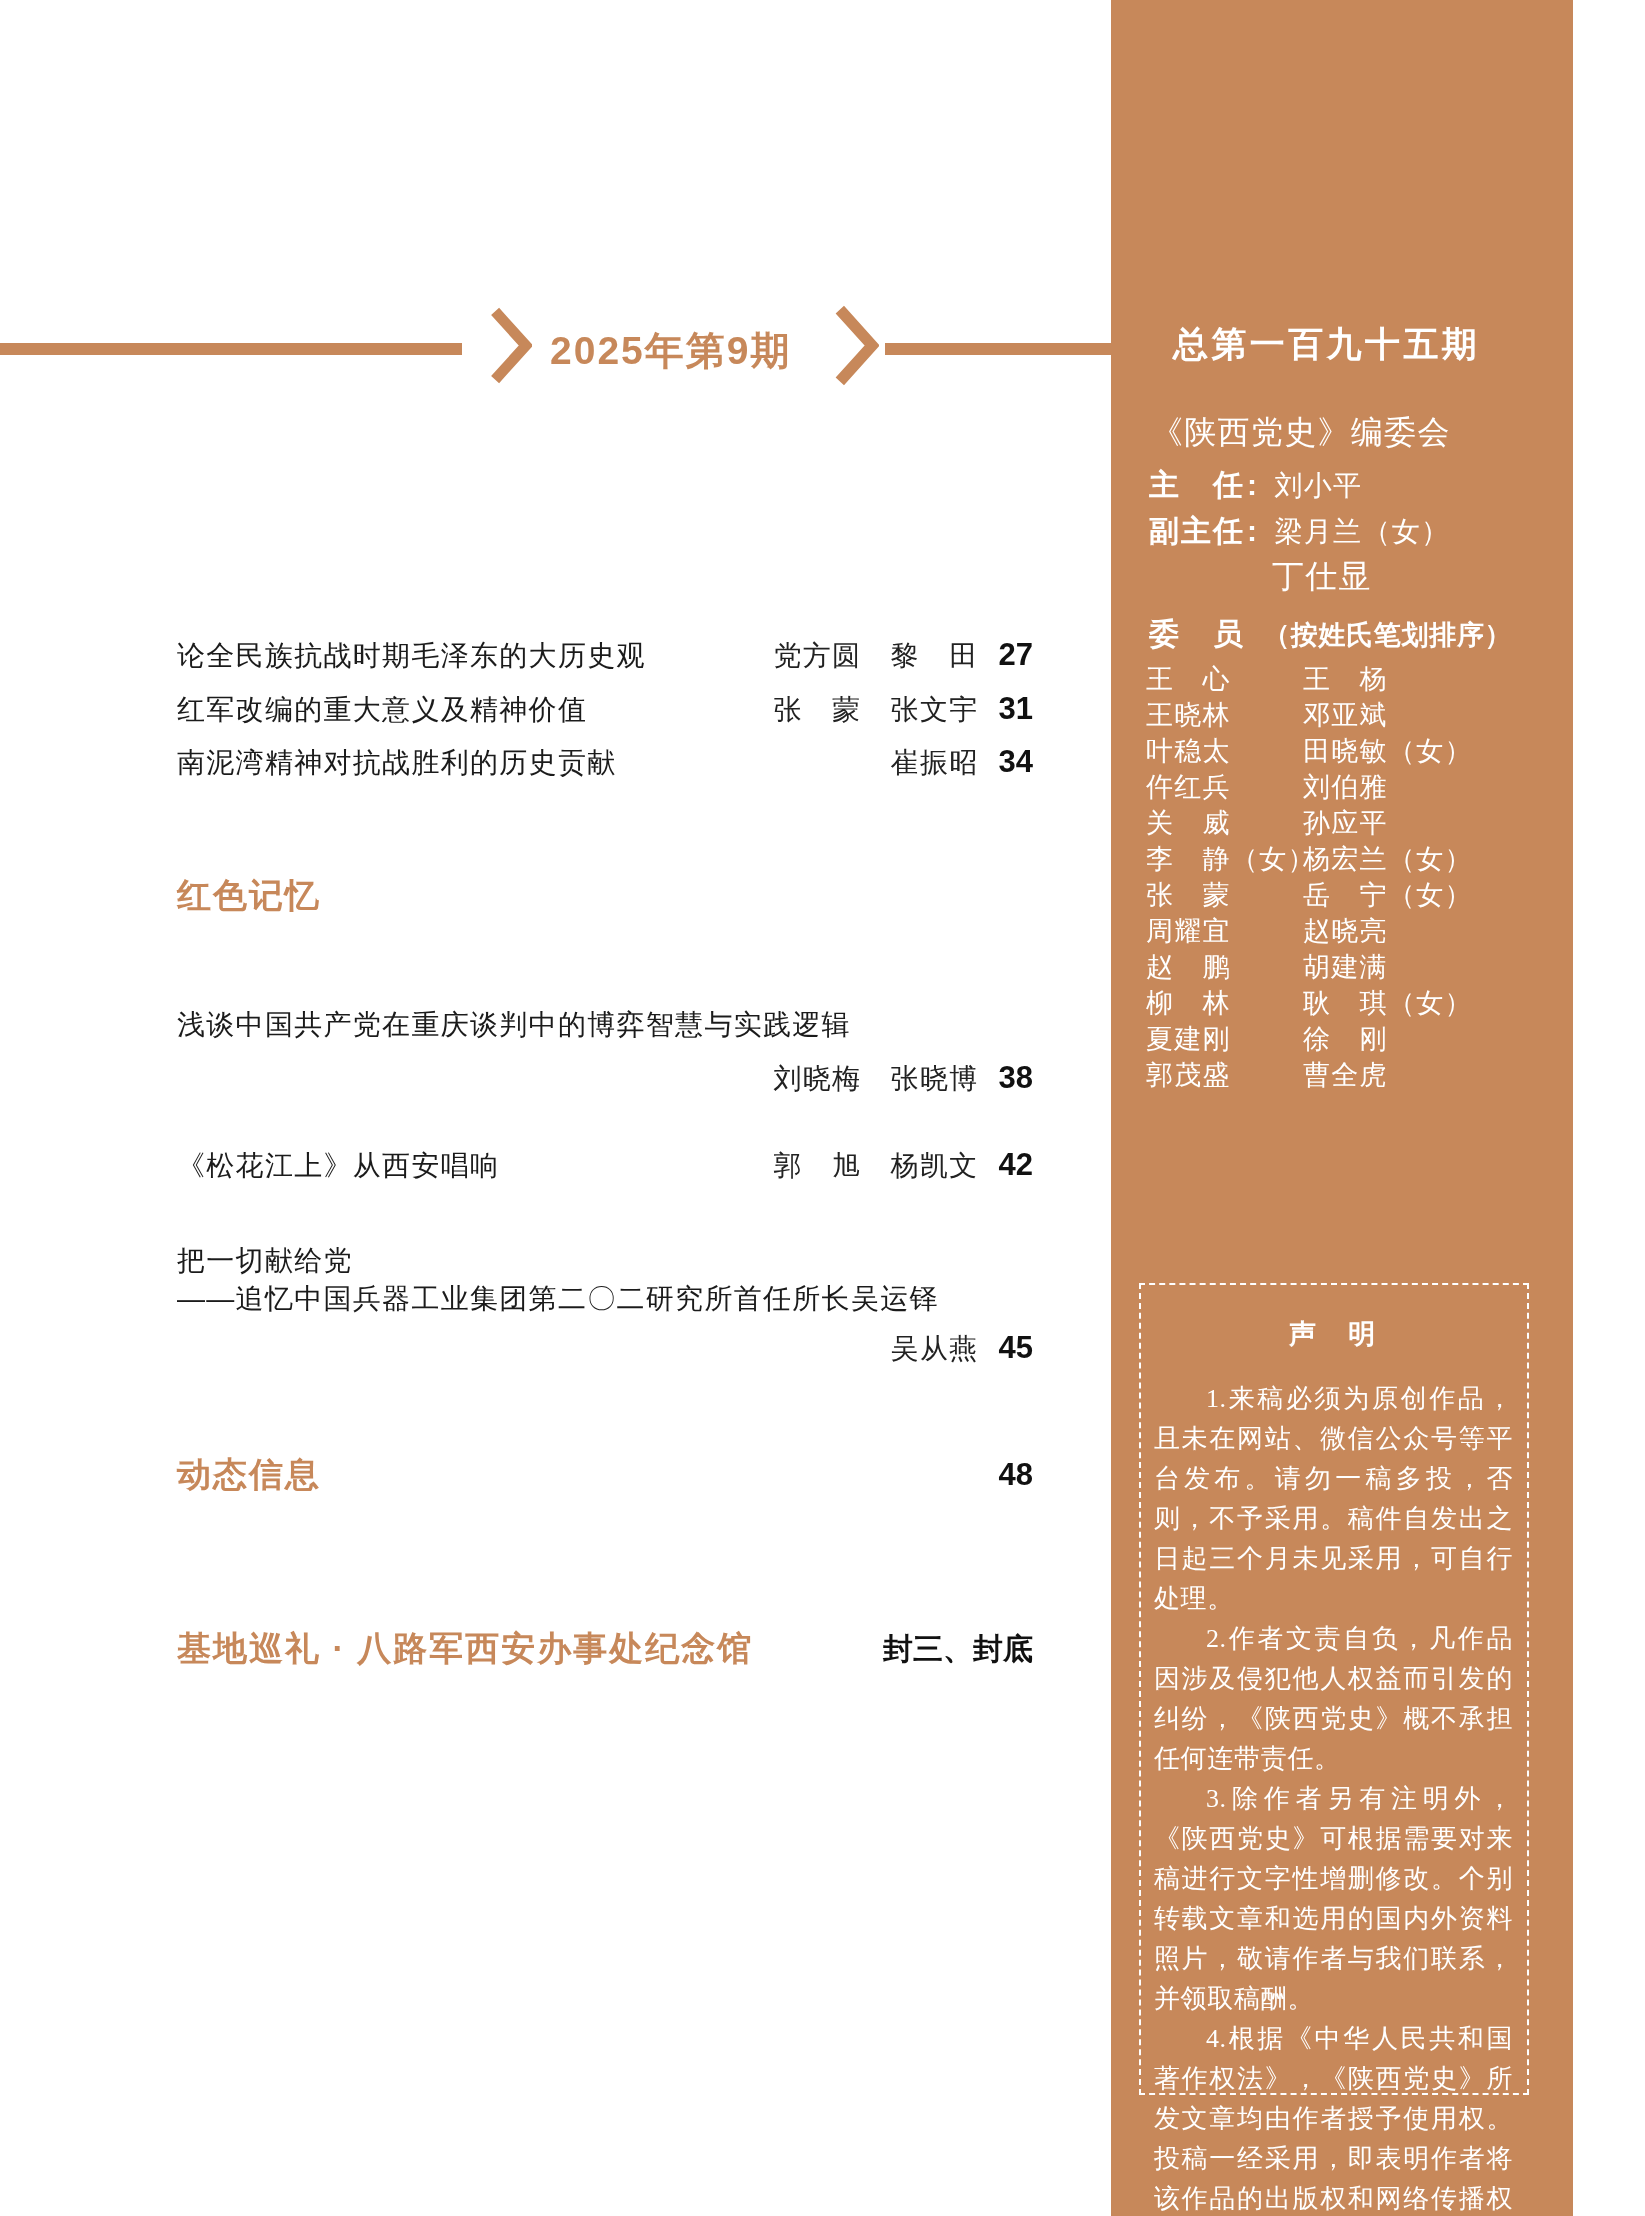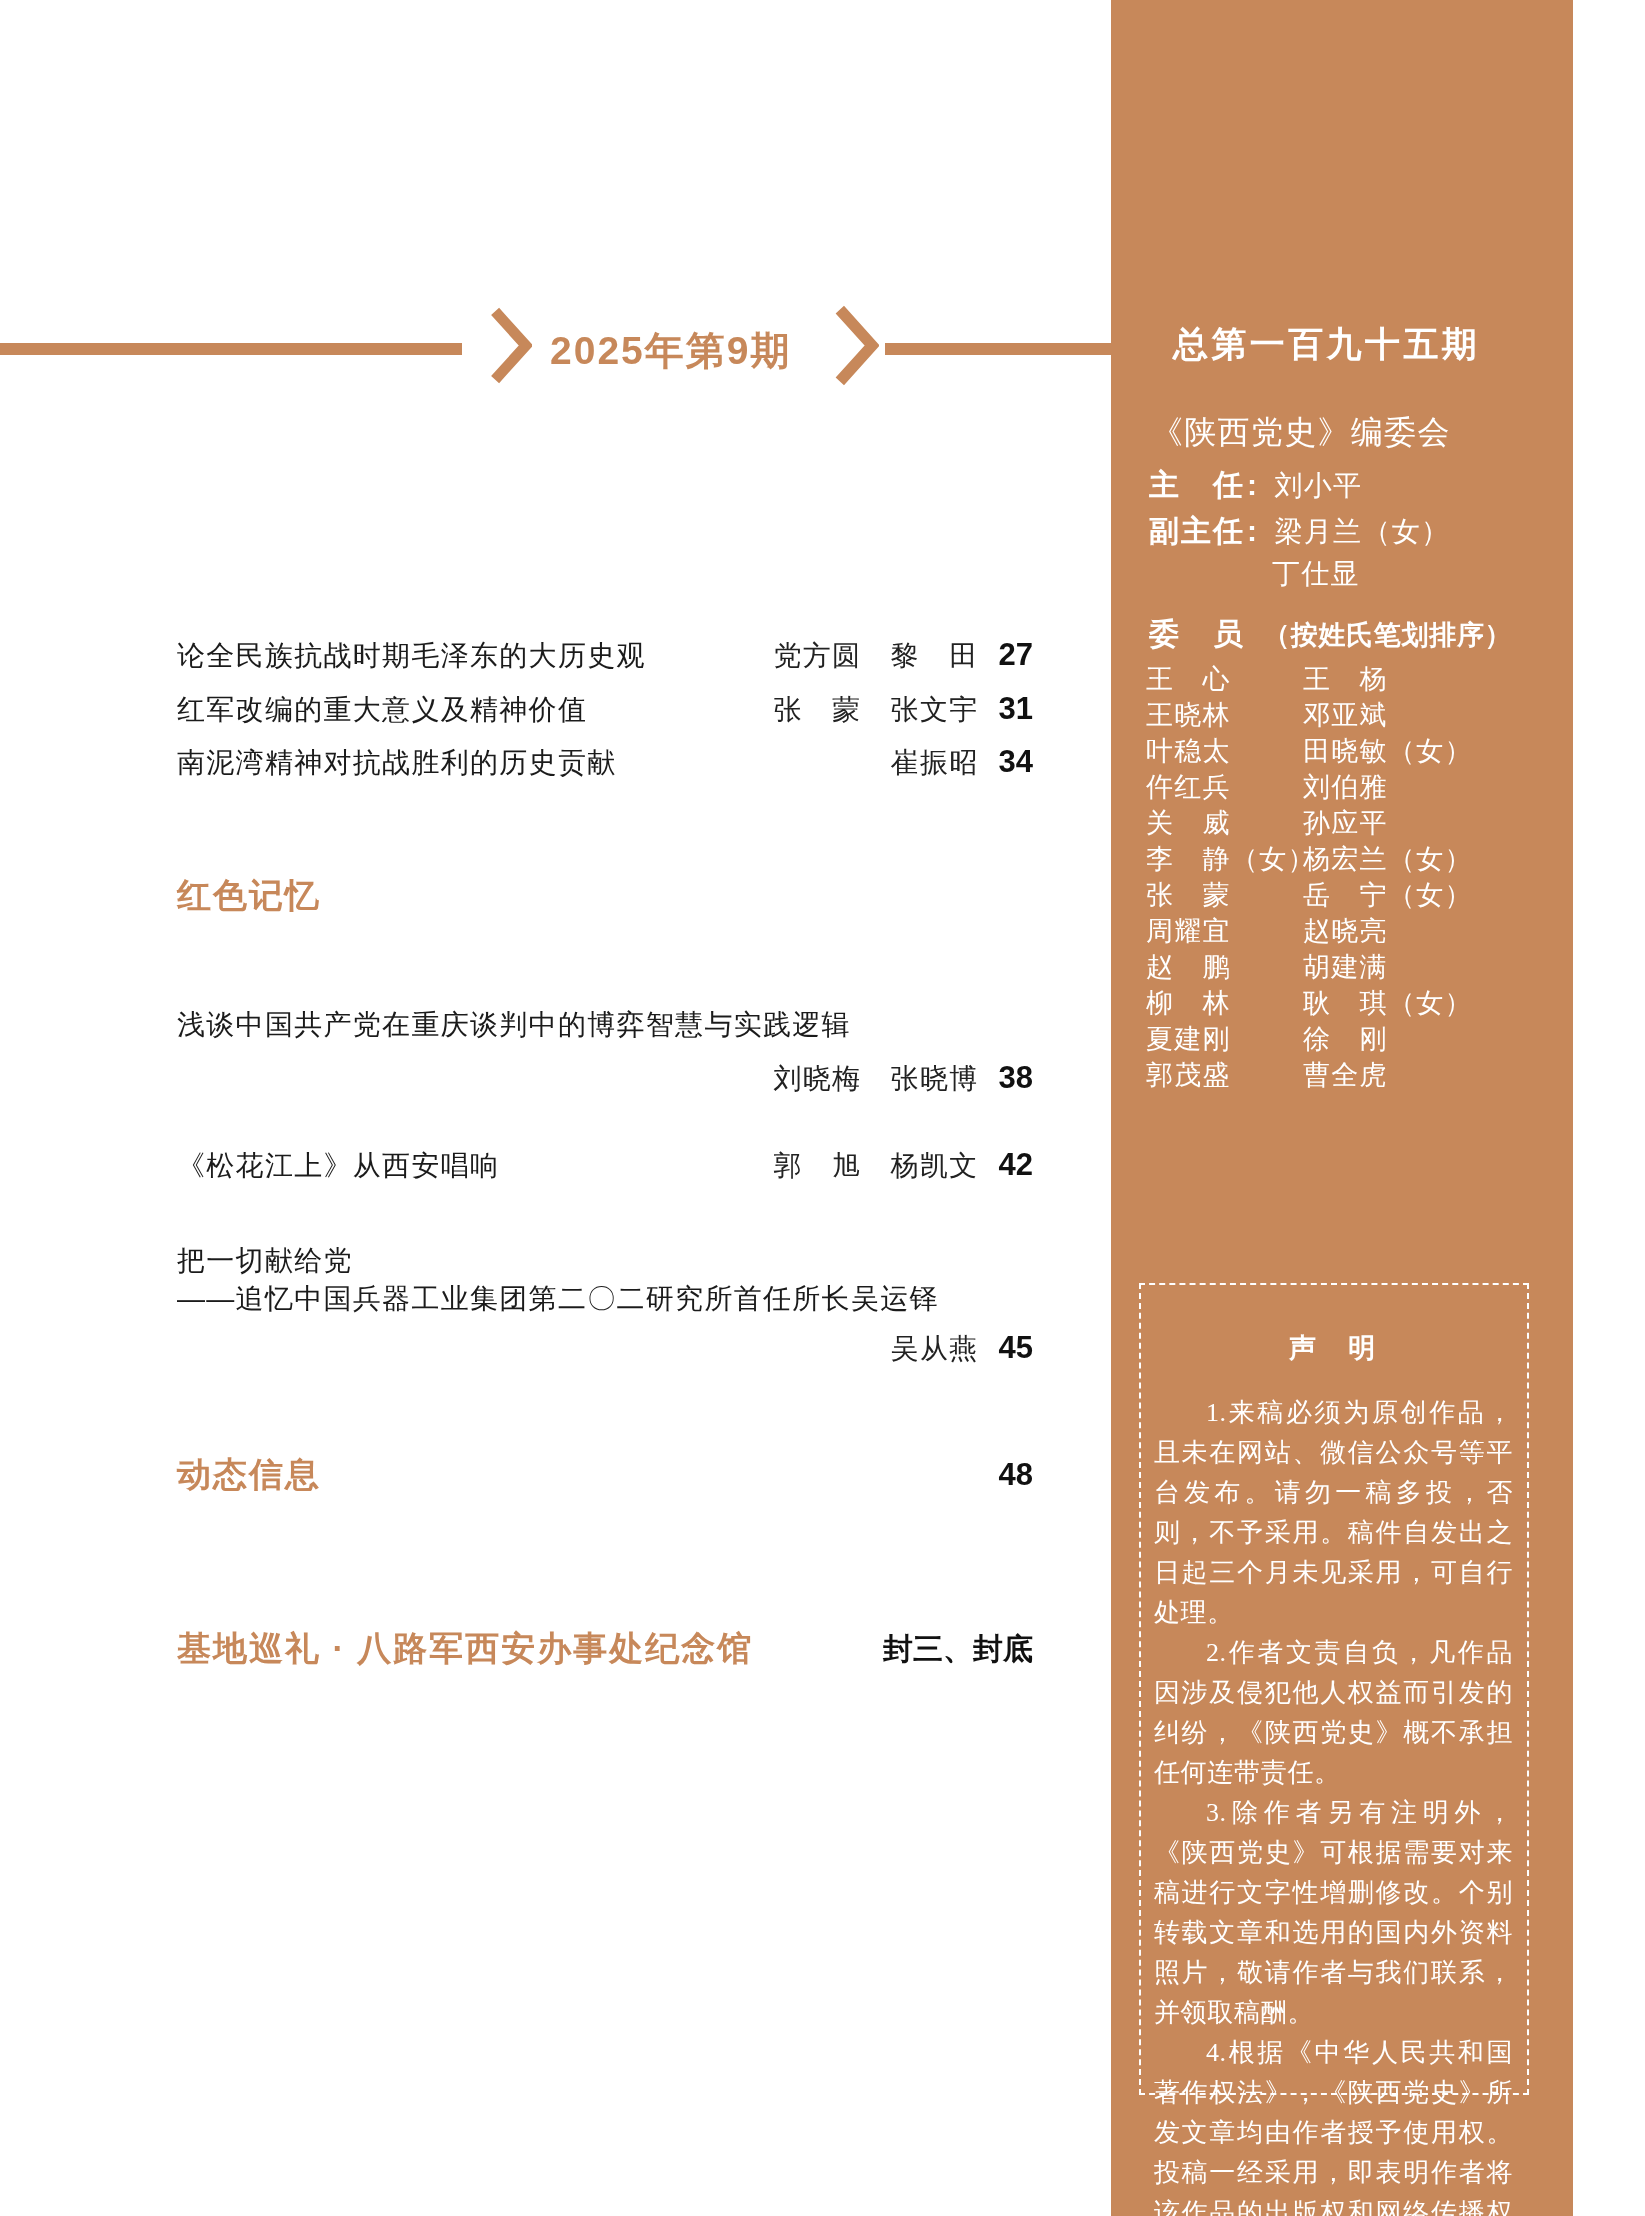--- a/index.html
+++ b/index.html
@@ -64,37 +64,37 @@
     display:flex; justify-content:space-between; width:94px;
     font-size:30px; font-weight:700;
   }
   .role-colon { font-size:30px; font-weight:700; margin-left:4px; }
   .role-name {
     font-family:"Liberation Serif", serif;
     font-size:28px; letter-spacing:1.3px; margin-left:17.5px;
   }
   .deputy-second {
     position:absolute; left:161px; top:555px;
-    font-family:"Liberation Serif", serif; font-size:28px; letter-spacing:1.3px;
+    font-family:"Liberation Serif", serif; font-size:32px; letter-spacing:1.3px;
   }
   .members-head { position:absolute; left:38px; top:614px; display:flex; align-items:baseline; white-space:nowrap; }
   .members-note { font-size:27px; font-weight:700; margin-left:20px; letter-spacing:0.7px; }
   .members { position:absolute; left:35px; top:661px; width:484px; }
   .member-row {
     display:flex; height:36px; 
     font-family:"Liberation Serif", serif; font-size:27px; letter-spacing:1.3px; white-space:nowrap;
   }
   .member-col1 { width:157px; }
   
   .statement-box {
     position:absolute; left:27.5px; top:1283px; width:390px; height:812px;
     border:2px dashed #fff;
   }
   .statement-title {
-    margin-top:45px; text-align:center;
+    margin-top:31px; text-align:center;
     font-size:27px; font-weight:700; letter-spacing:2.7px;
   }
   .statement-body { margin:27px 13.4px 0 13.4px; }
   .statement-body p {
     font-family:"Liberation Serif", serif;
     font-size:26px; line-height:40px; letter-spacing:0.7px;
     text-align:justify; text-indent:2em; color:#fff;
   }
 </style>
 </head>

